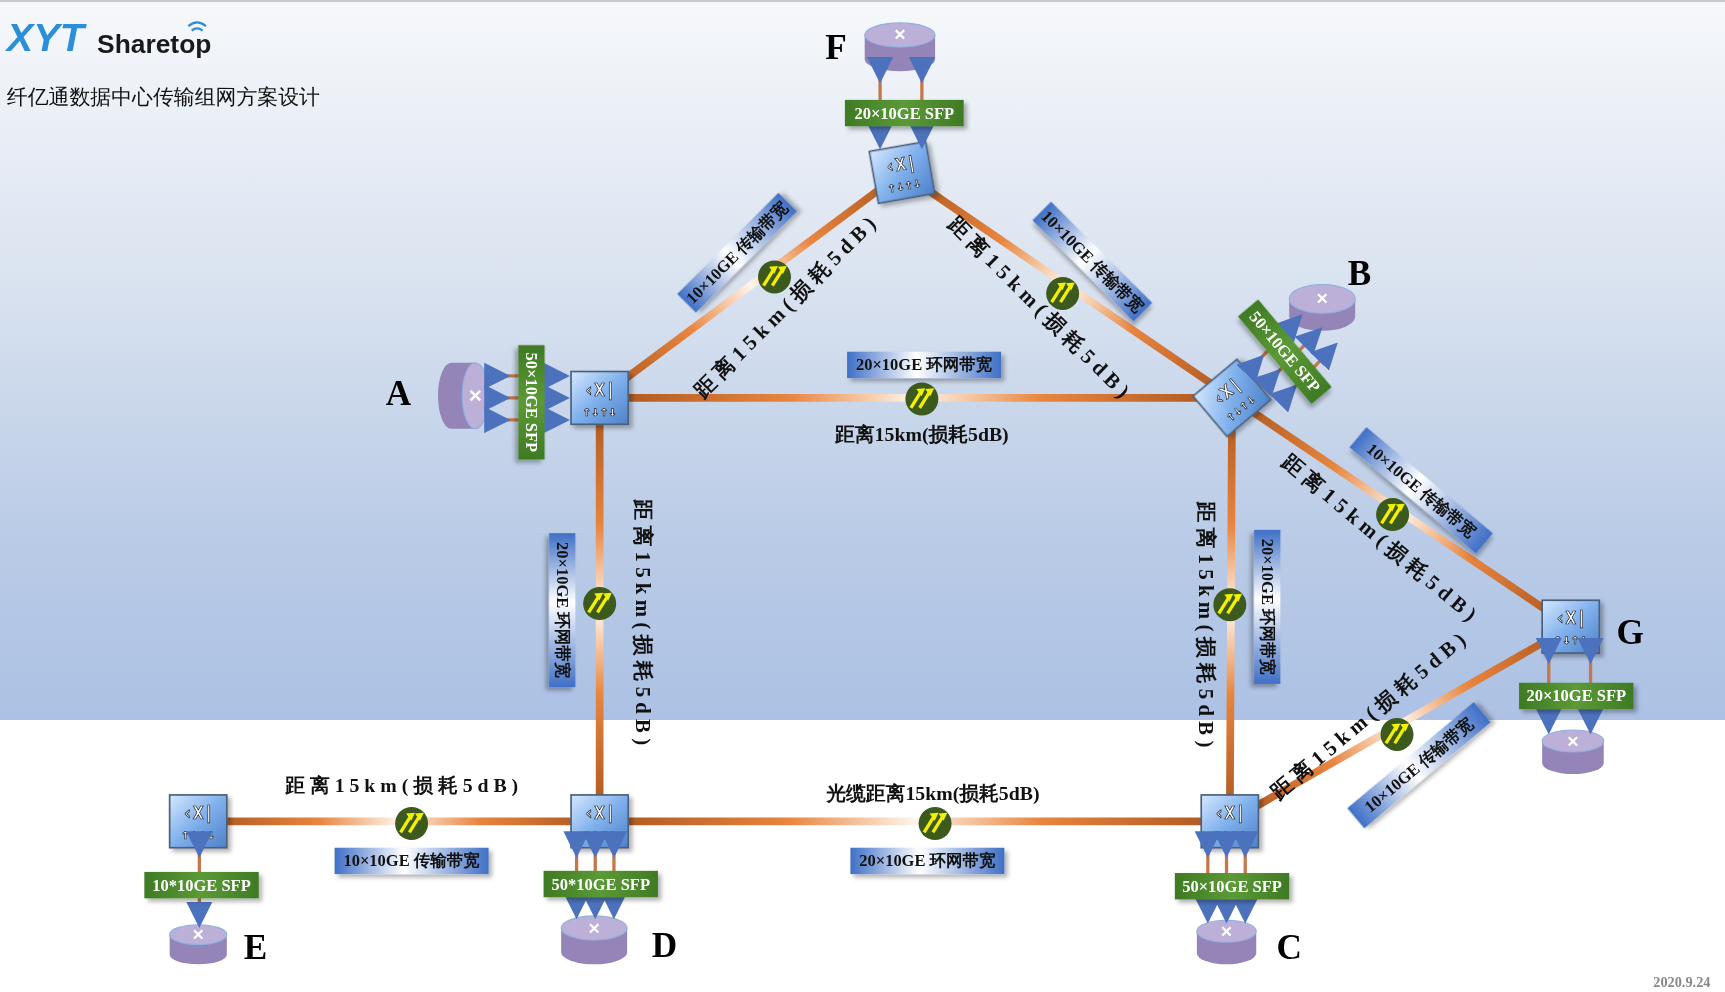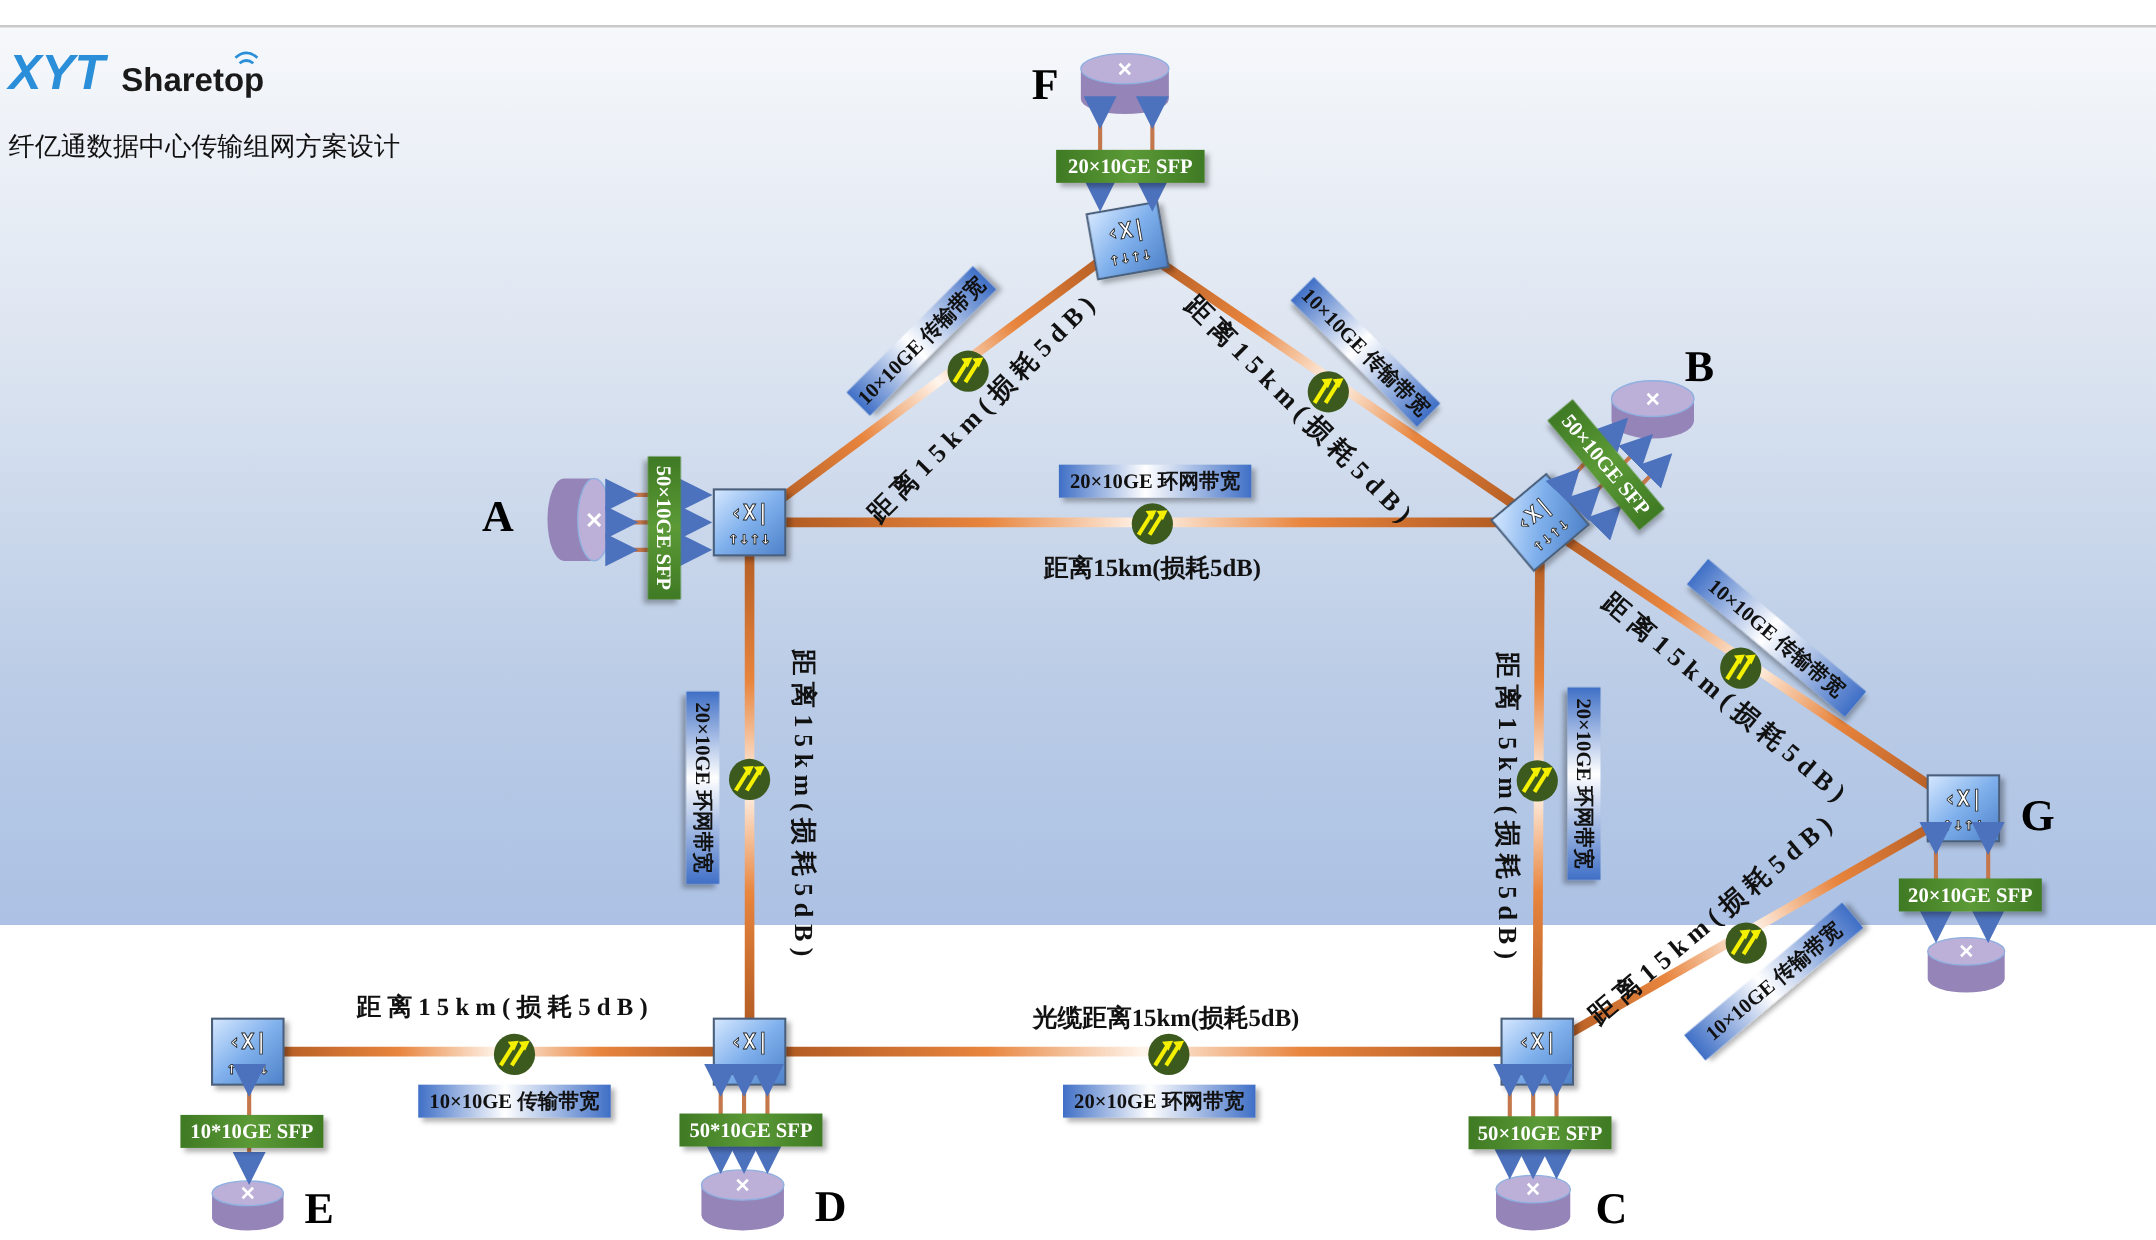--- a/index.html
+++ b/index.html
@@ -1,17 +1,17 @@
 <!DOCTYPE html>
 <html><head>
 <meta charset="utf-8">
 <style>
   html,body{margin:0;padding:0;}
   body{width:1725px;height:992px;overflow:hidden;font-family:"Liberation Serif","DejaVu Serif",serif;}
-  #stage{position:relative;width:1725px;height:720px;background:linear-gradient(180deg,#f6f8fb 0%,#dde5f1 35%,#b9cbe6 75%,#acc1e4 100%);border-top:2px solid #c9c9c9;box-sizing:border-box;margin-top:20px;}
+  #stage{position:relative;width:1725px;height:720px;background:linear-gradient(180deg,#f6f8fb 0%,#dde5f1 35%,#b9cbe6 75%,#acc1e4 100%);border-top:2px solid #c9c9c9;box-sizing:border-box;}
   svg{position:absolute;left:0;top:0;}
   .lbl{font-family:"Liberation Serif","DejaVu Serif",serif;font-weight:bold;fill:#111;}
   .nodeLetter{font-family:"Liberation Serif","DejaVu Serif",serif;font-weight:bold;font-size:32px;fill:#000;}
   .tag{font-family:"Liberation Serif","DejaVu Serif",serif;font-weight:bold;font-size:15px;fill:#111;}
   .sfp{font-family:"Liberation Serif","DejaVu Serif",serif;font-weight:bold;font-size:15px;fill:#fff;}
   .title{font-family:"Liberation Serif","DejaVu Serif",serif;font-size:19px;fill:#111;}
   .date{font-family:"Liberation Serif","DejaVu Serif",serif;font-weight:bold;font-size:13px;fill:#888;}
 </style>
 </head>
 <body>

